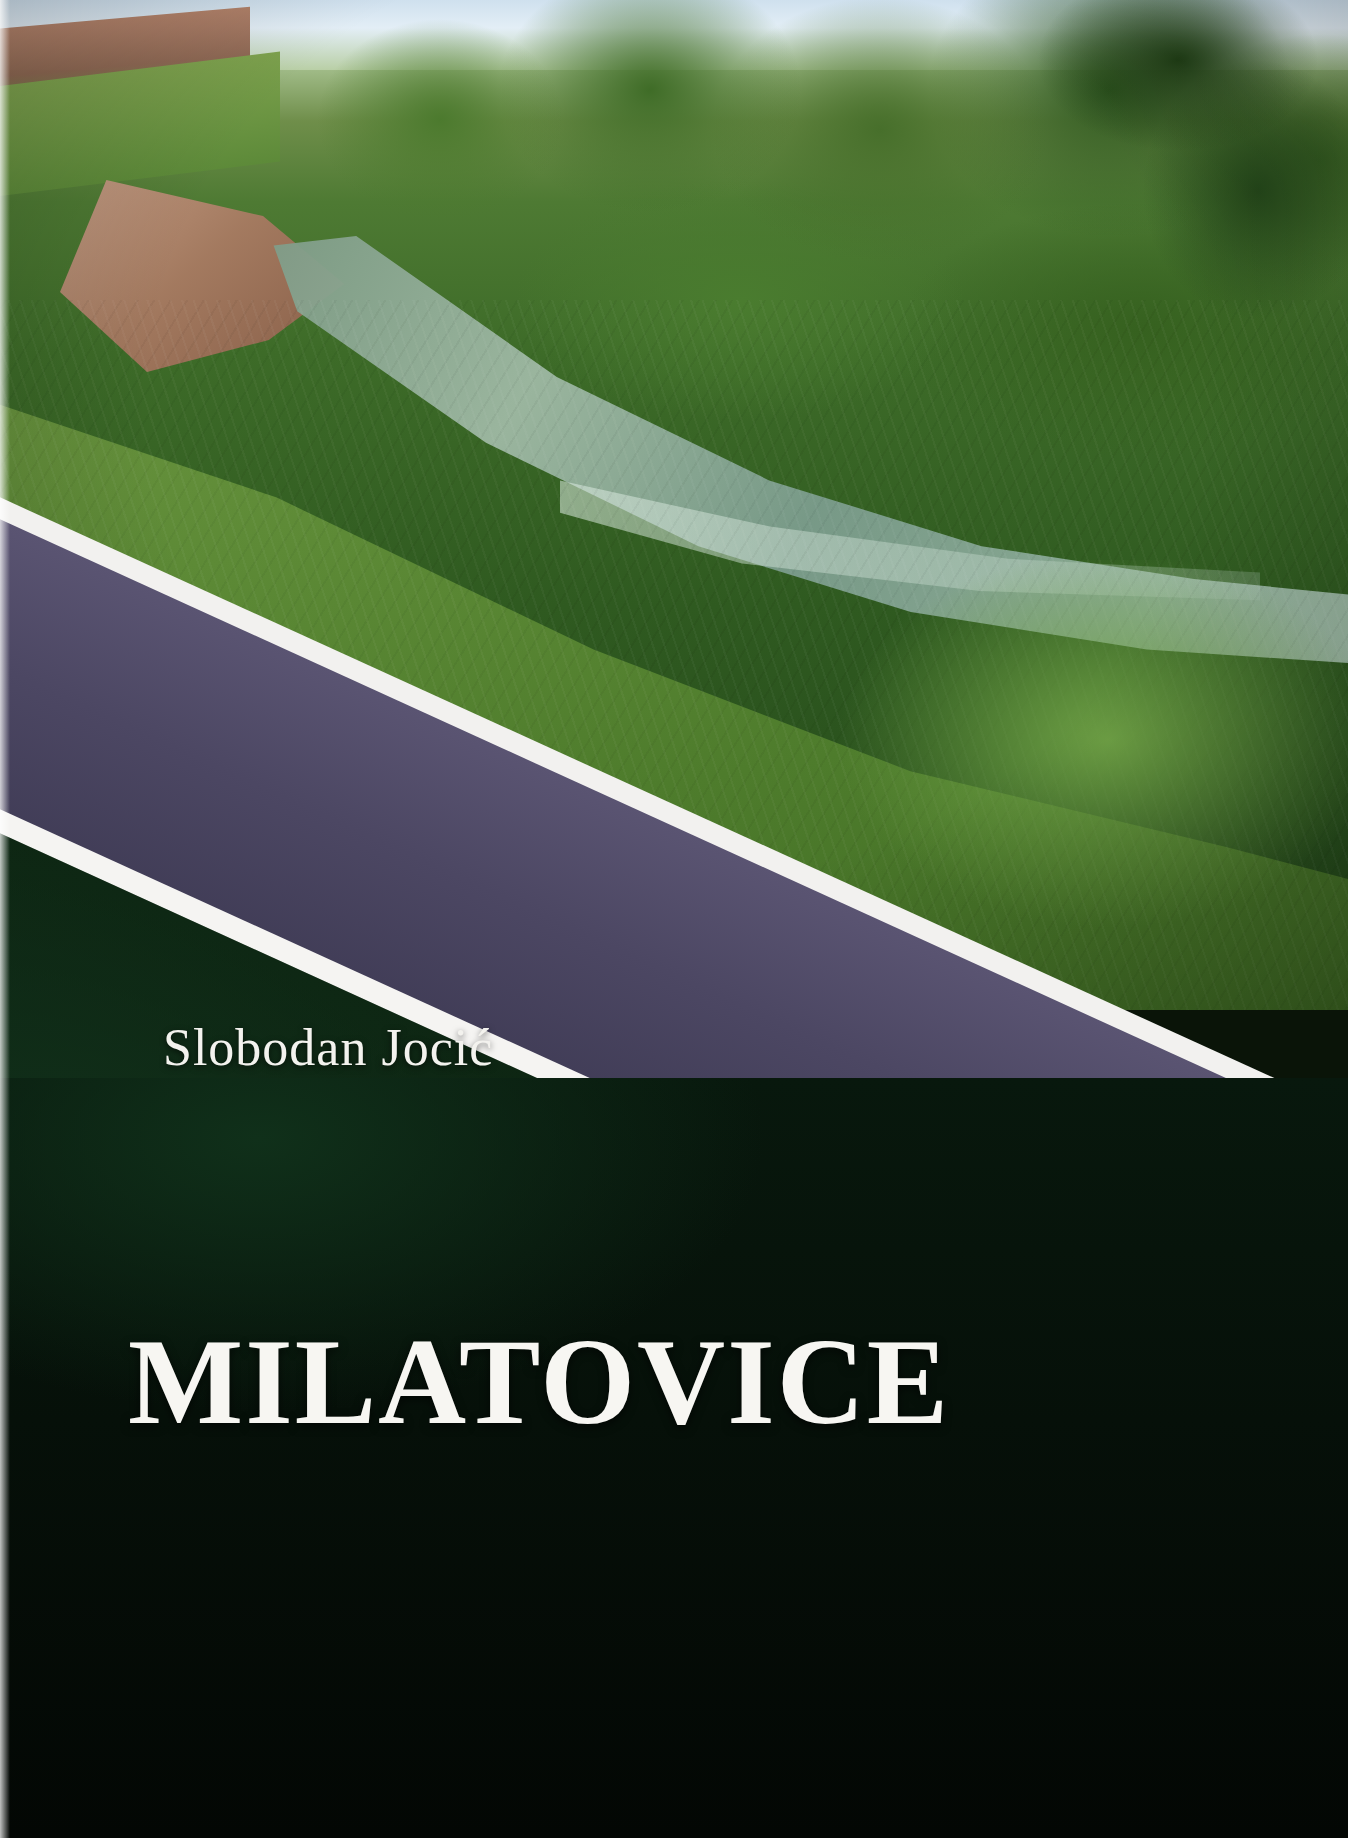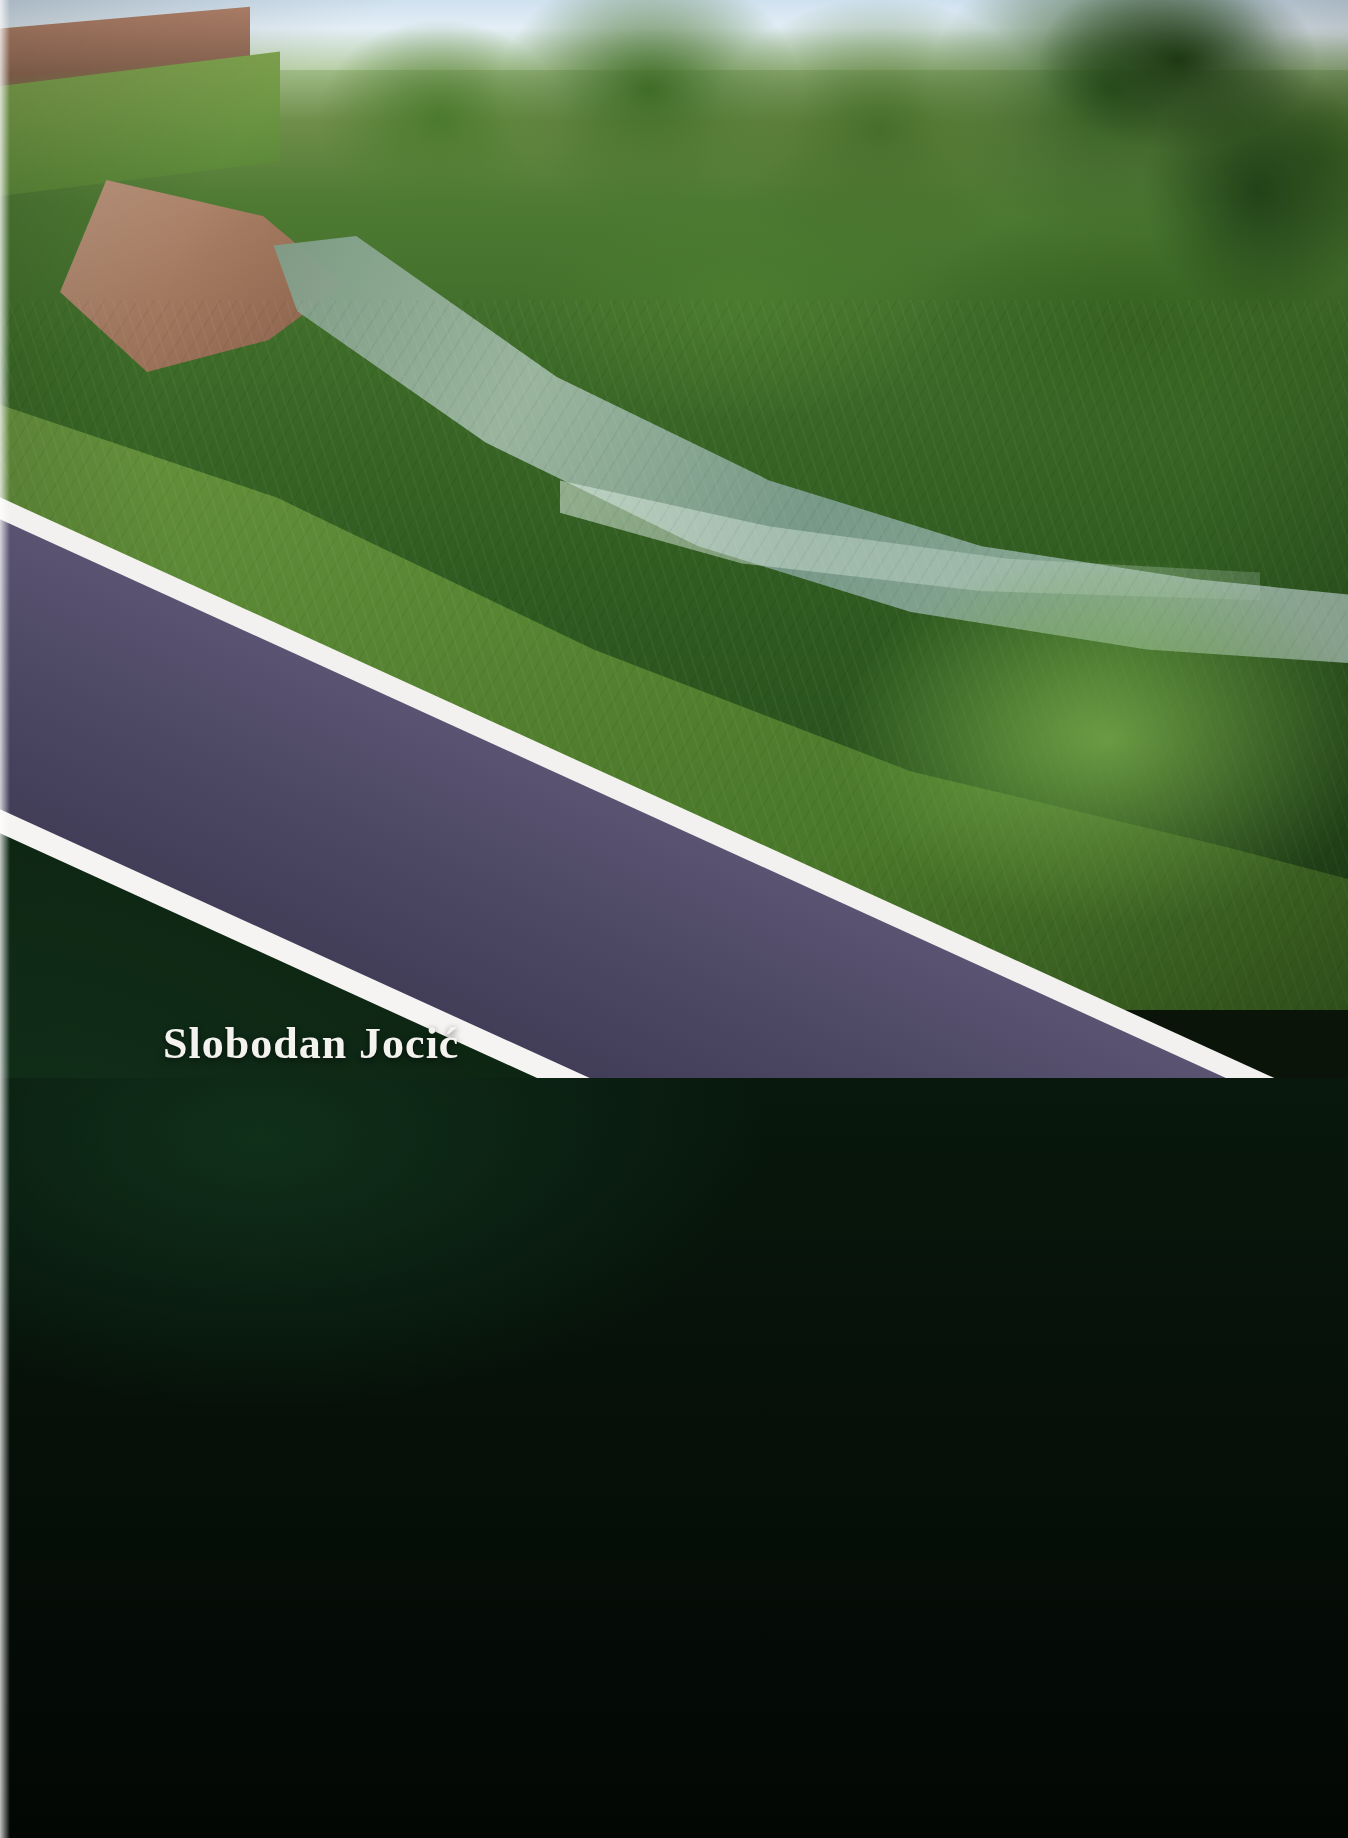--- a/index.html
+++ b/index.html
@@ -188,22 +188,22 @@
   .text-layer {
     position: absolute;
     left: 0; top: 0;
     width: 1348px; height: 1838px;
     z-index: 20;
   }
   .author {
     position: absolute;
     left: 163px; top: 1018px;
     font-family: "Liberation Serif", serif;
-    font-weight: bold;
-    font-size: 44px;
+    font-weight: normal;
+    font-size: 52px;
     letter-spacing: 1px;
     color: #f3f2ee;
     text-shadow: 0 2px 6px rgba(0,0,0,.6);
     white-space: nowrap;
   }
   .title-line1 {
     position: absolute;
     left: 148px; top: 1178px;
     font-family: "Liberation Serif", serif;
     font-weight: bold;
@@ -256,16 +256,17 @@
   </div>
 
   <div class="band-white-top"></div>
   <div class="band-purple"></div>
   <div class="band-white-bottom"></div>
   <div class="dark-panel"></div>
   <div class="bottom-fill"></div>
 
   <div class="text-layer">
     <div class="author">Slobodan Jocić</div>
+    <div class="title-line2">MILATOVICE</div>
   </div>
 
   <div class="edge-left"></div>
 </div>
 
 </body></html>

